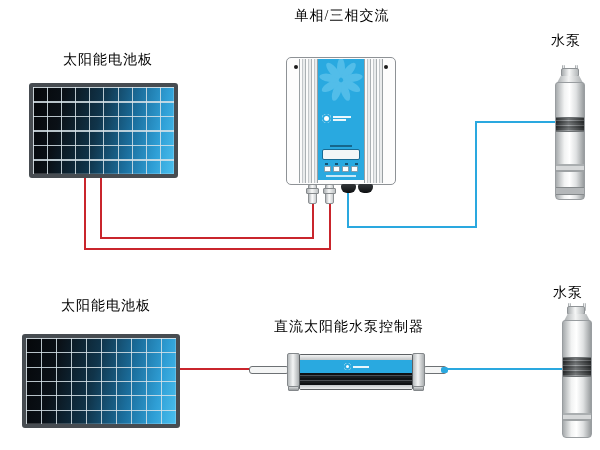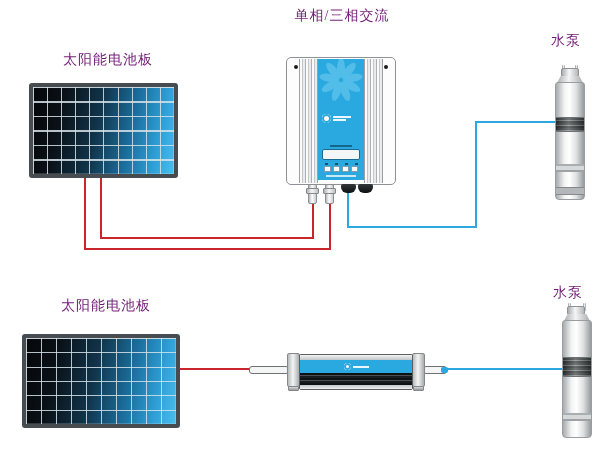--- a/index.html
+++ b/index.html
@@ -1,20 +1,20 @@
 <!DOCTYPE html>
 <html><head>
 <meta charset="utf-8">
 <style>
   html,body{margin:0;padding:0;background:#ffffff;}
   #canvas{
     position:relative;width:600px;height:450px;background:#ffffff;overflow:hidden;
     font-family:"Liberation Serif", serif;color:#1b1b1b;
   }
-  .lbl{position:absolute;font-size:14px;letter-spacing:1px;text-align:center;line-height:20px;color:#701a75;}
+  .lbl{position:absolute;font-size:14px;letter-spacing:1px;text-align:center;line-height:20px;color:#000000;}
 
   
   .panel{
     position:absolute;box-sizing:border-box;border:4px solid #474c51;border-radius:3px;
     background-image:
       repeating-linear-gradient(90deg, rgba(214,226,232,.85) 0 1px, rgba(0,0,0,0) 1px var(--cw)),
       repeating-linear-gradient(180deg, rgba(214,226,232,.85) 0 1px, rgba(0,0,0,0) 1px var(--ch)),
       linear-gradient(102deg,#05070a 0%,#0a1016 20%,#10344a 45%,#1b6f9e 68%,#2f9fd6 86%,#4abfee 100%);
     box-shadow: inset 0 0 0 1px rgba(255,255,255,.18);
   }
@@ -168,20 +168,21 @@
     <div class="prong" style="right:7px;"></div>
     <div class="cap"></div>
     <div class="neck"></div>
     <div class="body"></div>
     <div class="band" style="top:52px;height:15px;"></div>
     <div class="ring" style="top:99px;"></div>
     <div class="ring2" style="top:122px;"></div>
   </div>
 
   <div class="lbl" style="left:46px;top:296px;width:120px;">太阳能电池板</div>
+  <div class="lbl" style="left:249px;top:317px;width:200px;">直流太阳能水泵控制器</div>
   <div class="lbl" style="left:538px;top:283px;width:60px;">水泵</div>
 
   <div class="panel" style="left:22px;top:334px;width:158px;height:94px;--cw:15px;--ch:14.3px;"></div>
 
   <div class="wire red" style="left:180px;top:368px;width:72px;height:2px;"></div>
   <div class="wire blue" style="left:444px;top:368px;width:120px;height:2px;"></div>
 
   <div class="pigtail" style="left:249px;top:366px;width:40px;"></div>
   <div class="pigtail" style="left:423px;top:366px;width:24px;"></div>
   <div class="bluetip" style="left:441px;top:367px;"></div>

